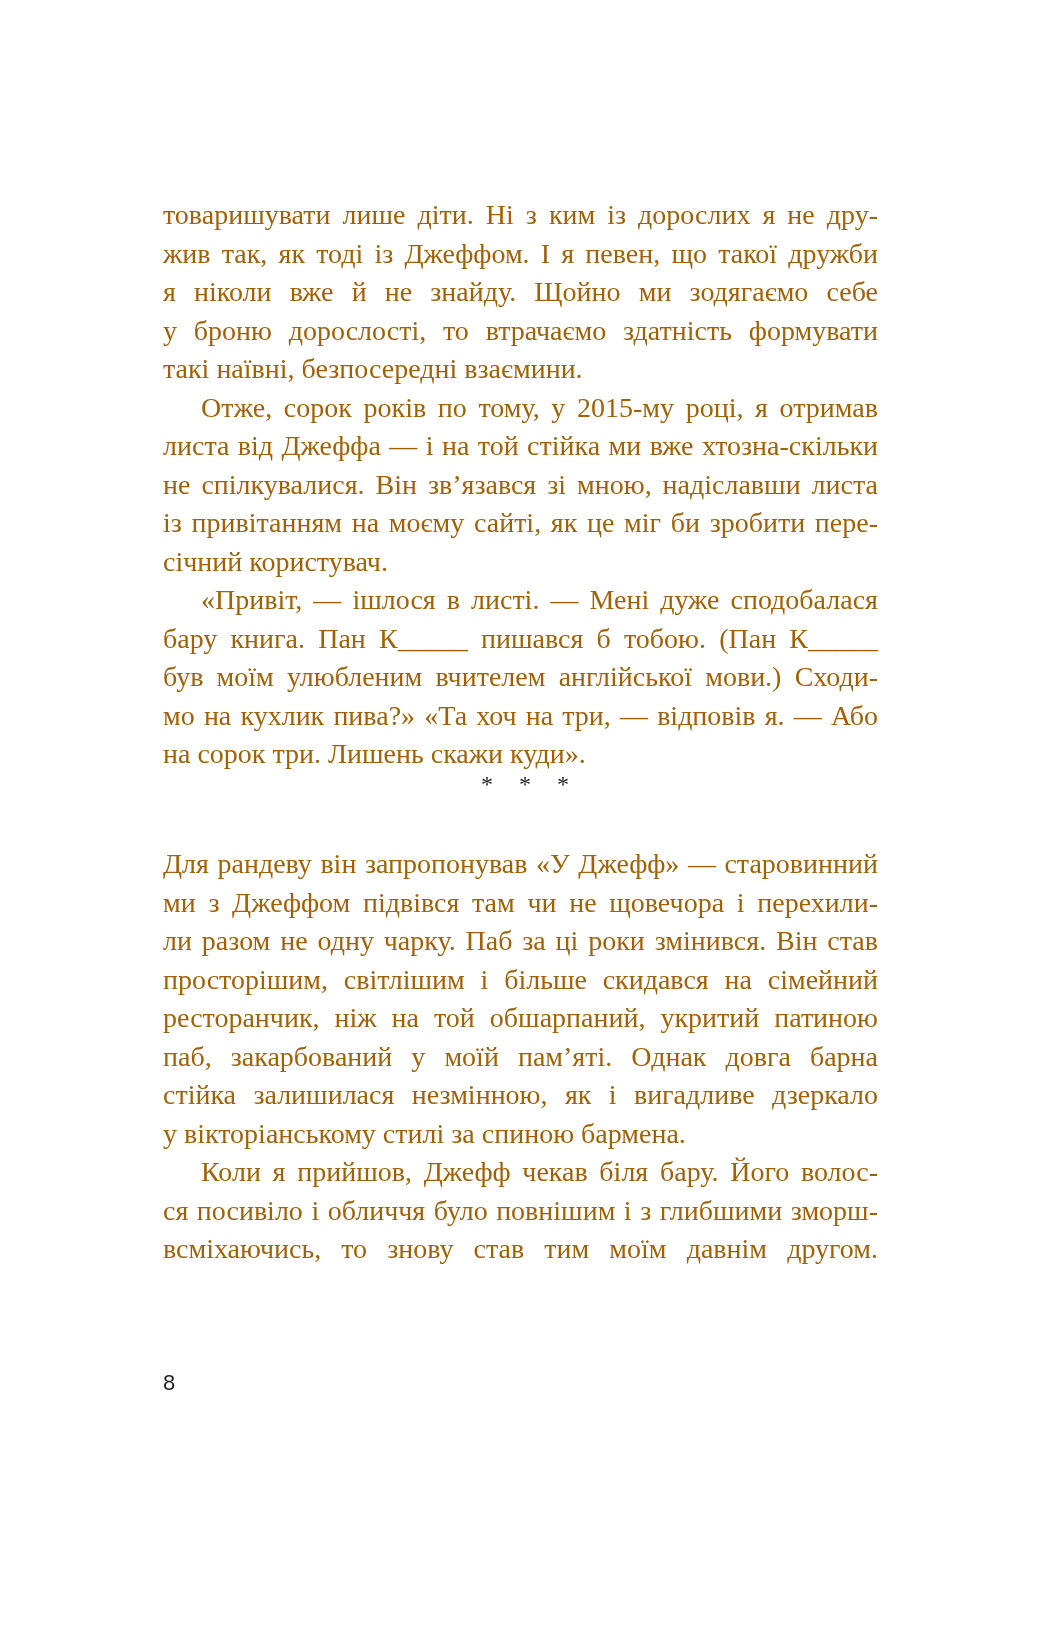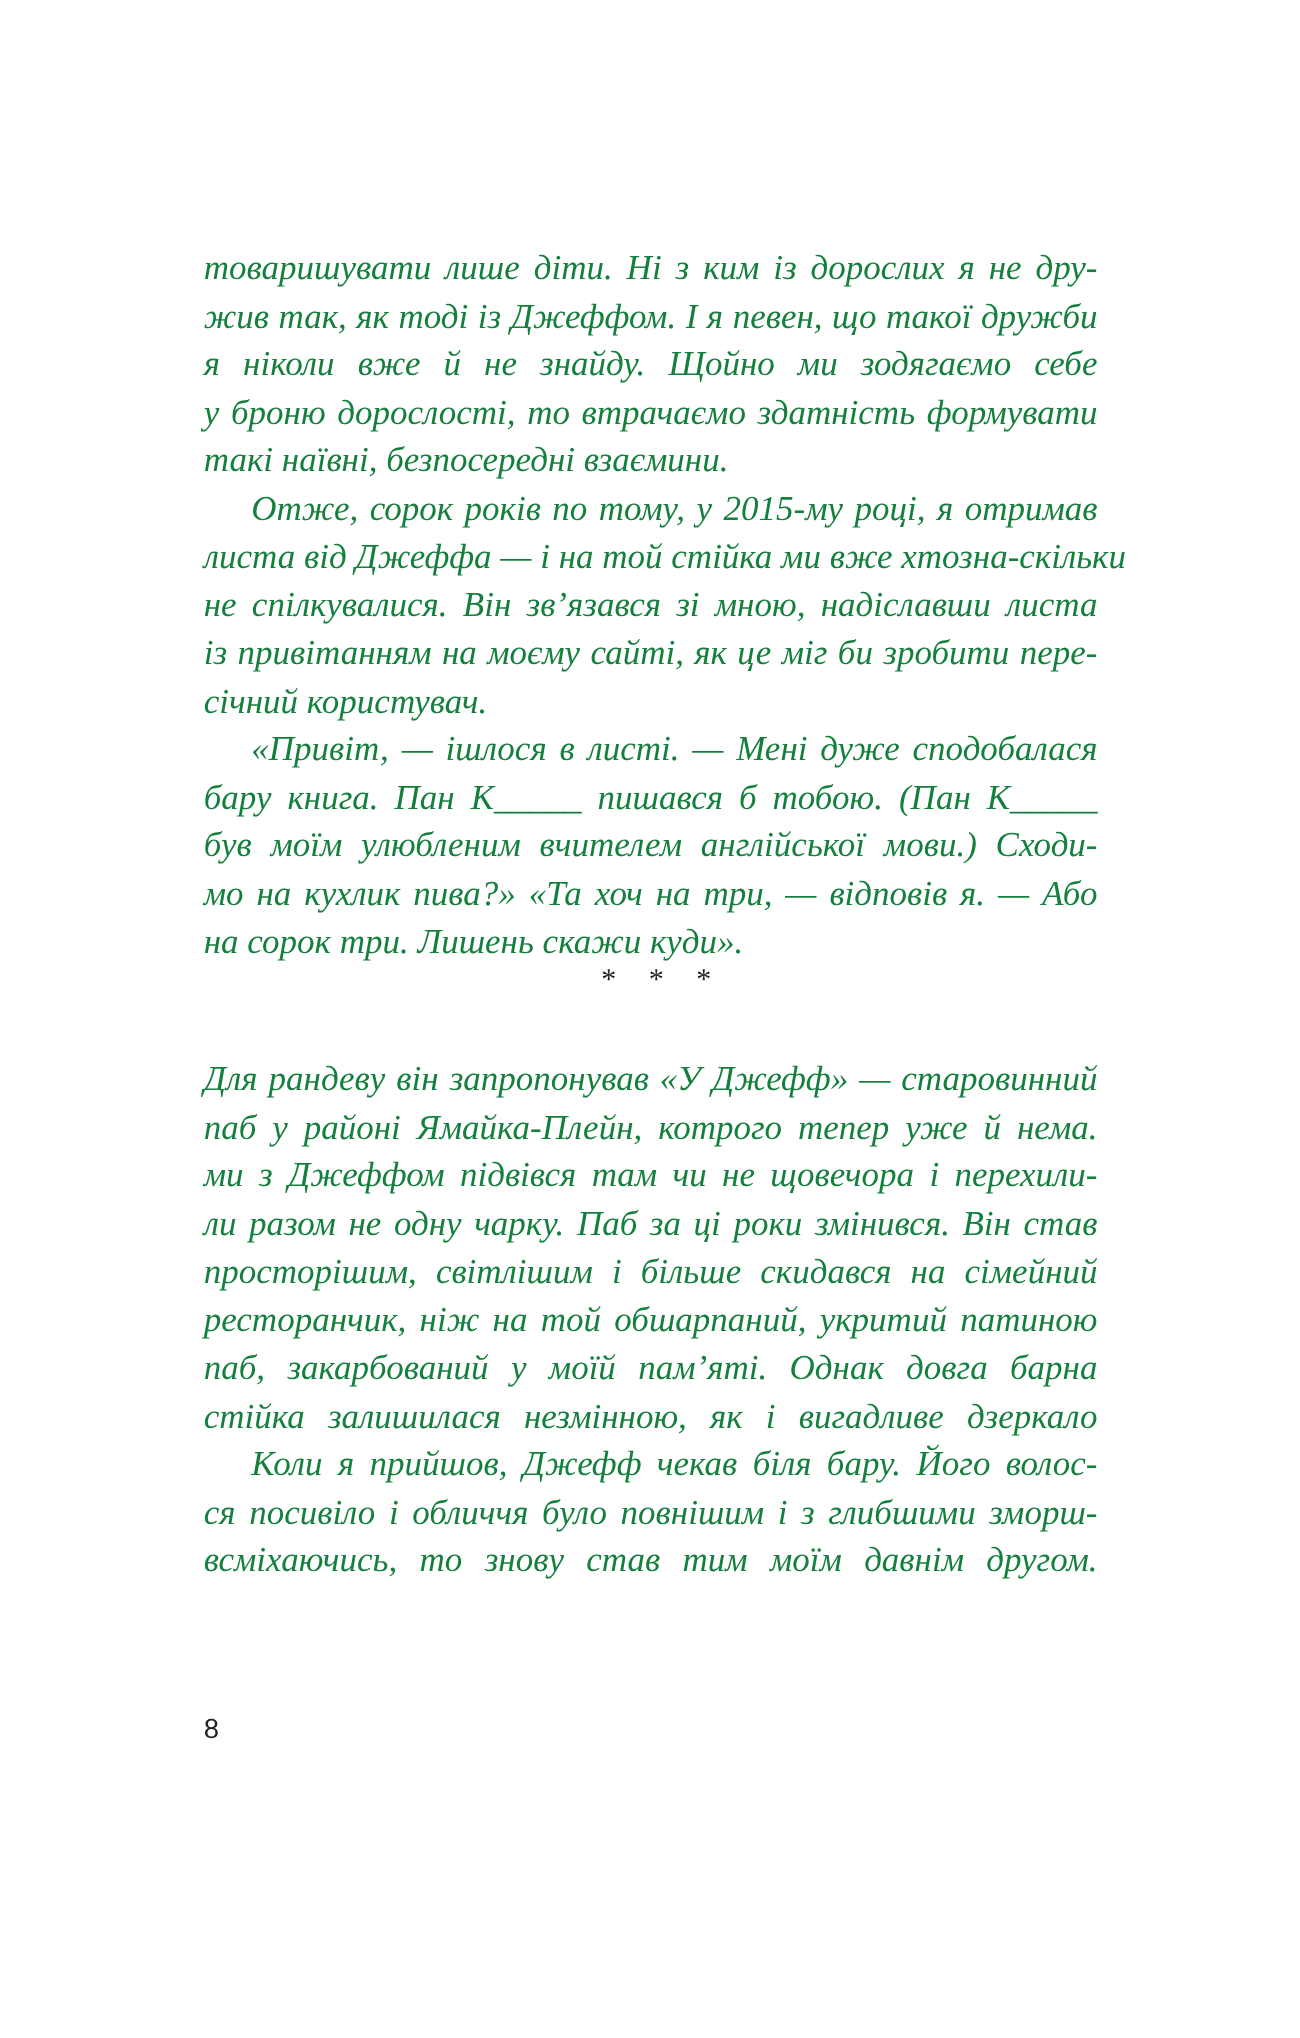--- a/index.html
+++ b/index.html
@@ -1,21 +1,21 @@
 <!DOCTYPE html>
 <html><head>
 <meta charset="utf-8">
 <style>
   html, body { margin:0; padding:0; background:#ffffff; }
   body { width:1040px; height:1630px; position:relative; overflow:hidden; }
   .page { position:absolute; left:0; top:0; width:1040px; height:1630px; background:#fff; }
   .text-block {
     position:absolute; left:163px; width:715px;
     font-family:"Liberation Serif", "DejaVu Serif", serif;
-    font-size:28px; color:#15803d; line-height:38.5px;font-style:italic;
+    font-size:28px; color:#a16207; line-height:38.5px;
   }
   .line {
     display:block; height:38.5px; white-space:nowrap;
     text-align:justify; text-align-last:justify; overflow:visible;
   }
   .line.last { text-align:left; text-align-last:left; }
   .line.indent { padding-left:38px; }
   .separator {
     position:absolute; left:0; width:1040px; text-align:center;
     font-family:"Liberation Serif", serif; font-size:24px; color:#231f20;
@@ -46,27 +46,27 @@
     <span class="line">бару книга. Пан К_____ пишався б тобою. (Пан К_____</span>
     <span class="line">був моїм улюбленим вчителем англійської мови.) Сходи-</span>
     <span class="line">мо на кухлик пива?» «Та хоч на три, — відповів я. — Або</span>
     <span class="line last">на сорок три. Лишень скажи куди».</span>
   </div>
 
   <div class="separator">* * *</div>
 
   <div class="text-block" style="top:845px;">
     <span class="line">Для рандеву він запропонував «У Джефф» — старовинний</span>
-    <span class="line">паб у районі Ямайка-Плейн, котрого тепер уже й нема.</span>
     <span class="line">ми з Джеффом підвівся там чи не щовечора і перехили-</span>
     <span class="line">ли разом не одну чарку. Паб за ці роки змінився. Він став</span>
     <span class="line">просторішим, світлішим і більше скидався на сімейний</span>
     <span class="line">ресторанчик, ніж на той обшарпаний, укритий патиною</span>
     <span class="line">паб, закарбований у моїй пам’яті. Однак довга барна</span>
     <span class="line">стійка залишилася незмінною, як і вигадливе дзеркало</span>
+    <span class="line last">у вікторіанському стилі за спиною бармена.</span>
     <span class="line indent">Коли я прийшов, Джефф чекав біля бару. Його волос-</span>
     <span class="line">ся посивіло і обличчя було повнішим і з глибшими зморш-</span>
     <span class="line">всміхаючись, то знову став тим моїм давнім другом.</span>
   </div>
 
   <div class="page-number" style="top:1370px;">8</div>
 
 </div>
 
 </body></html>

